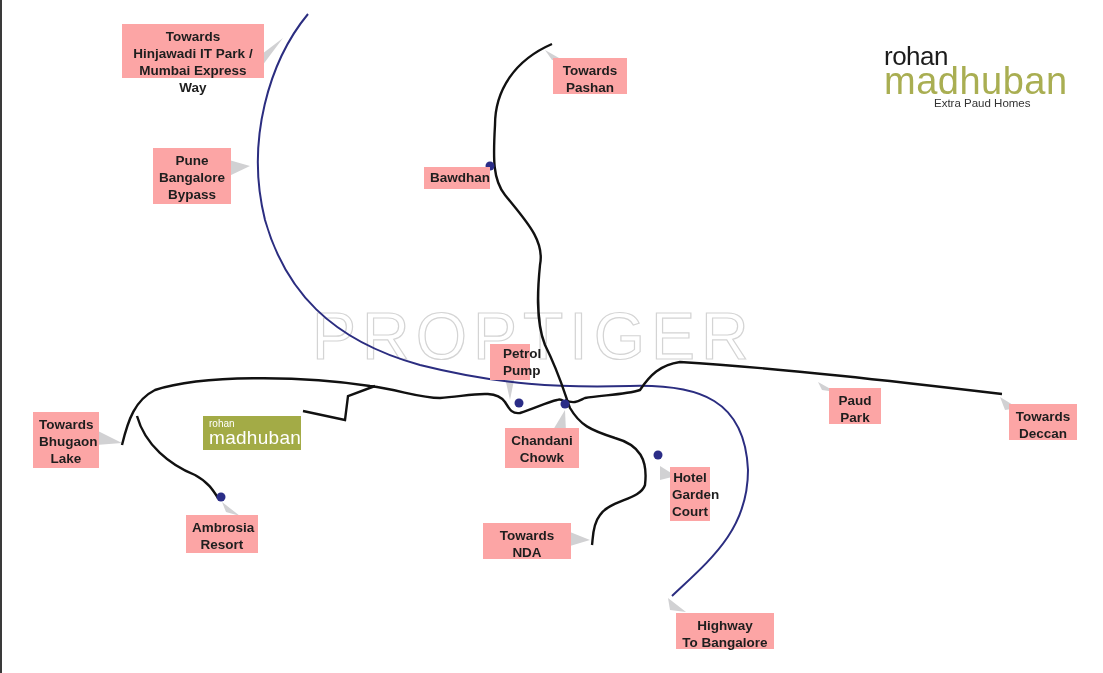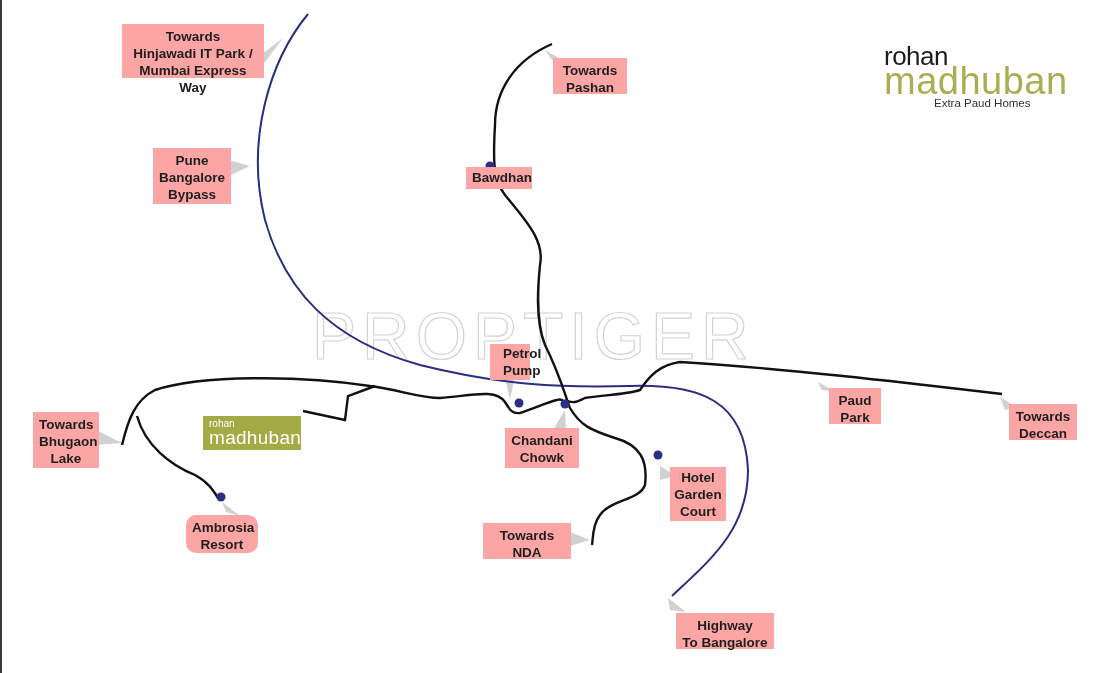--- a/index.html
+++ b/index.html
@@ -72,35 +72,35 @@
 </svg>
 
 <div class="label" style="left:122px; top:24px; width:142px; height:54px;">Towards
 Hinjawadi IT Park /
 Mumbai Express Way</div>
 <div class="label" style="left:153px; top:148px; width:78px; height:56px;">Pune
 Bangalore
 Bypass</div>
 <div class="label" style="left:553px; top:58px; width:74px; height:36px;">Towards
 Pashan</div>
-<div class="label" style="left:424px; top:167px; width:66px; height:22px; padding-top:2px;margin-left:42px;">Bawdhan</div>
+<div class="label" style="left:424px; top:167px; width:66px; height:22px; padding-top:2px;">Bawdhan</div>
 <div class="label" style="left:490px; top:344px; width:40px; height:36px; padding:1px 13px;">Petrol
 Pump</div>
 <div class="label" style="left:505px; top:428px; width:74px; height:40px;">Chandani
 Chowk</div>
 <div class="label" style="left:829px; top:388px; width:52px; height:36px;">Paud
 Park</div>
 <div class="label" style="left:1009px; top:404px; width:68px; height:36px;">Towards
 Deccan</div>
 <div class="label" style="left:33px; top:412px; width:66px; height:56px;">Towards
 Bhugaon
 Lake</div>
-<div class="label" style="left:186px; top:515px; width:72px; height:38px;border-radius:10px;">Ambrosia
+<div class="label" style="left:186px; top:515px; width:72px; height:38px;">Ambrosia
 Resort</div>
-<div class="label" style="left:670px; top:467px; width:56px; height:54px; padding:2px;">Hotel
+<div class="label" style="left:670px; top:467px; width:40px; height:54px; padding:2px;">Hotel
 Garden
 Court</div>
 <div class="label" style="left:483px; top:523px; width:88px; height:36px;">Towards
 NDA</div>
 <div class="label" style="left:676px; top:613px; width:98px; height:36px;">Highway
 To Bangalore</div>
 
 <div class="project-badge">
   <div class="rohan">rohan</div>
   <div class="madhuban">madhuban</div>

